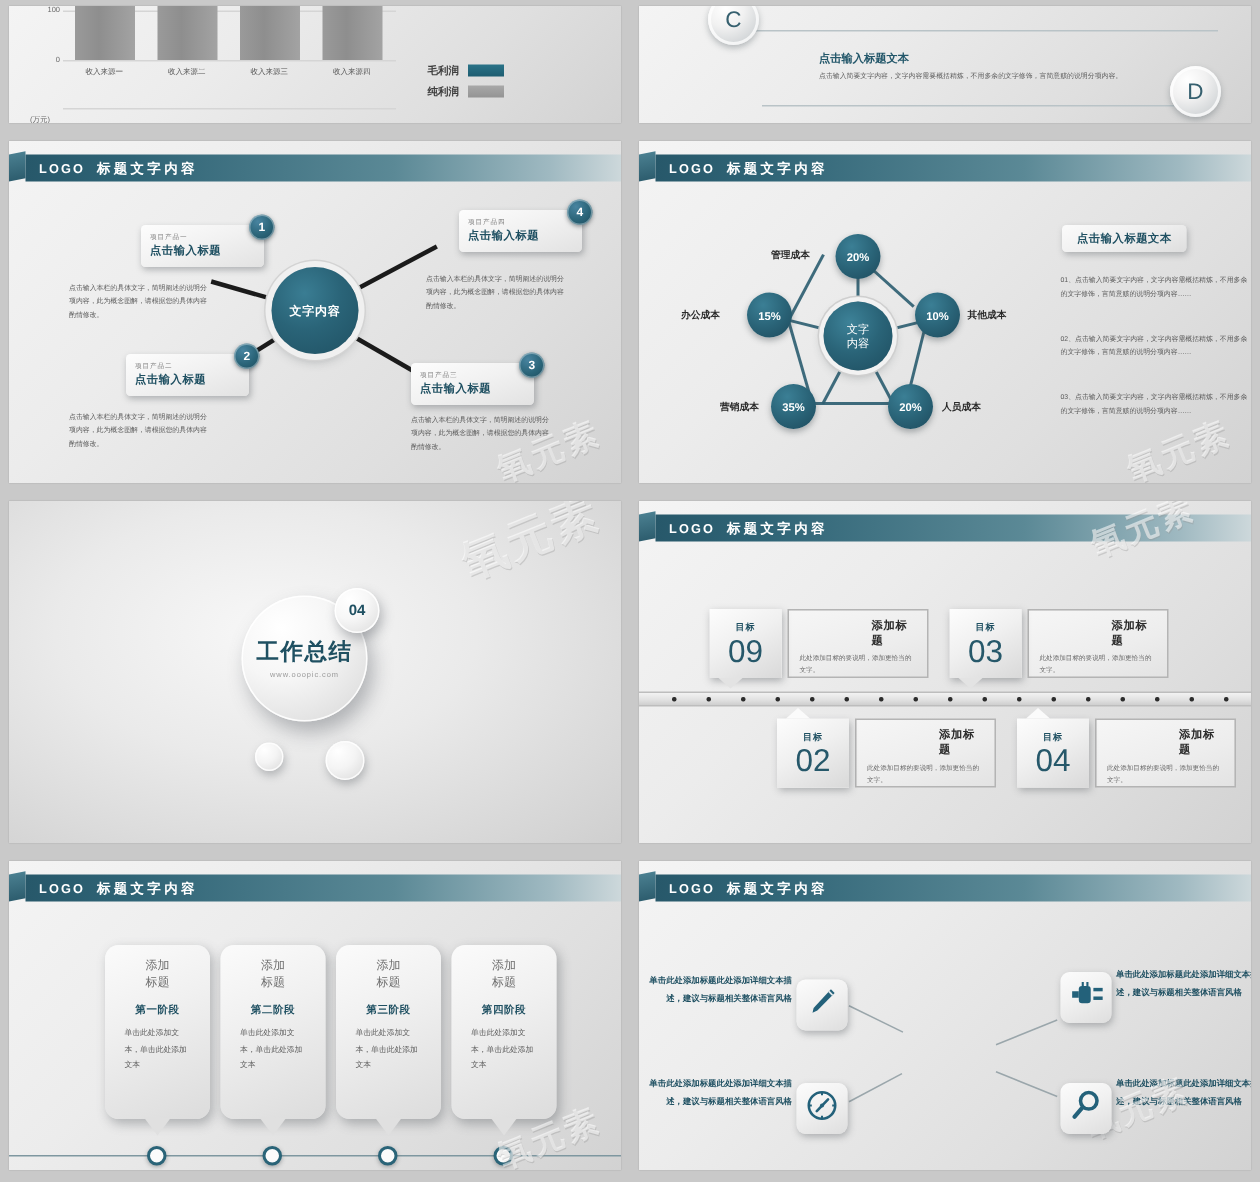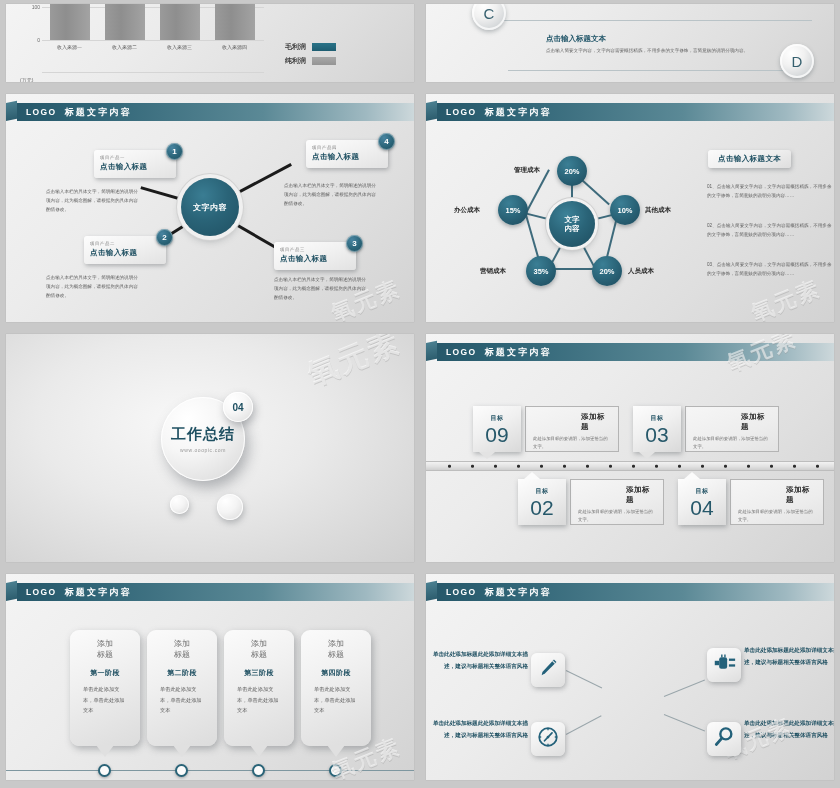--- a/index.html
+++ b/index.html
@@ -114,21 +114,21 @@
     box-shadow: 0 1px 3px rgba(40,50,55,.5), inset 0 0 0 1px rgba(255,255,255,.35);
   }
   .mm-text { position:absolute; width:96px; font-size:4.6px; color:#5a5a5a; line-height:1.95; }
 
   
   .hs-center {
     position:absolute; width:46px; height:46px; border-radius:50%;
     background: radial-gradient(circle at 38% 30%, #3d8298 0%, #2a6478 48%, #1d4c5e 100%);
     box-shadow: 0 0 0 3px #f2f2f2, 0 0 0 4px #cfcfcf, 0 3px 7px rgba(60,70,75,.45);
     display:flex; flex-direction:column; align-items:center; justify-content:center;
-    color:#fff; font-size:7.5px; font-weight:700; line-height:1.25; z-index:5;
+    color:#fff; font-size:7.5px; font-weight:400; line-height:1.25; z-index:5;
   }
   .hs-node {
     position:absolute; width:30px; height:30px; border-radius:50%;
     background: radial-gradient(circle at 36% 28%, #3b7f95 0%, #2a6478 50%, #1d4a5c 100%);
     box-shadow: 0 2px 4px rgba(60,70,75,.4);
     display:flex; align-items:center; justify-content:center;
     color:#fff; font-size:7.5px; font-weight:700; z-index:4;
   }
   .hs-line { position:absolute; height:2px; background:#2f6072; transform-origin:left center; z-index:1; opacity:.92; }
   .hs-lbl { position:absolute; font-size:6.5px; color:#2a2a2a; font-weight:700; white-space:nowrap; z-index:4; }
@@ -418,21 +418,21 @@
       <div class="hs-node" style="left:184px; top:101px;text-align:center;">
         <span>10%</span>
       </div>
       <div class="hs-lbl" style="left:219px; top:112px;">其他成本</div>
 
       <div class="hs-node" style="left:166px; top:162px;">
         <span>20%</span>
       </div>
       <div class="hs-lbl" style="left:202px; top:173px;">人员成本</div>
 
-      <div class="hs-node" style="left:100px; top:162px;">
+      <div class="hs-node" style="left:88px; top:162px;">
         <span>35%</span>
       </div>
       <div class="hs-lbl" style="left:54px; top:173px;">营销成本</div>
 
       <div class="hs-node" style="left:72px; top:101px;">
         <span>15%</span>
       </div>
       <div class="hs-lbl" style="left:28px; top:112px;">办公成本</div>
 
       <div class="hs-pill" style="left:282px; top:56px;">点击输入标题文本</div>

